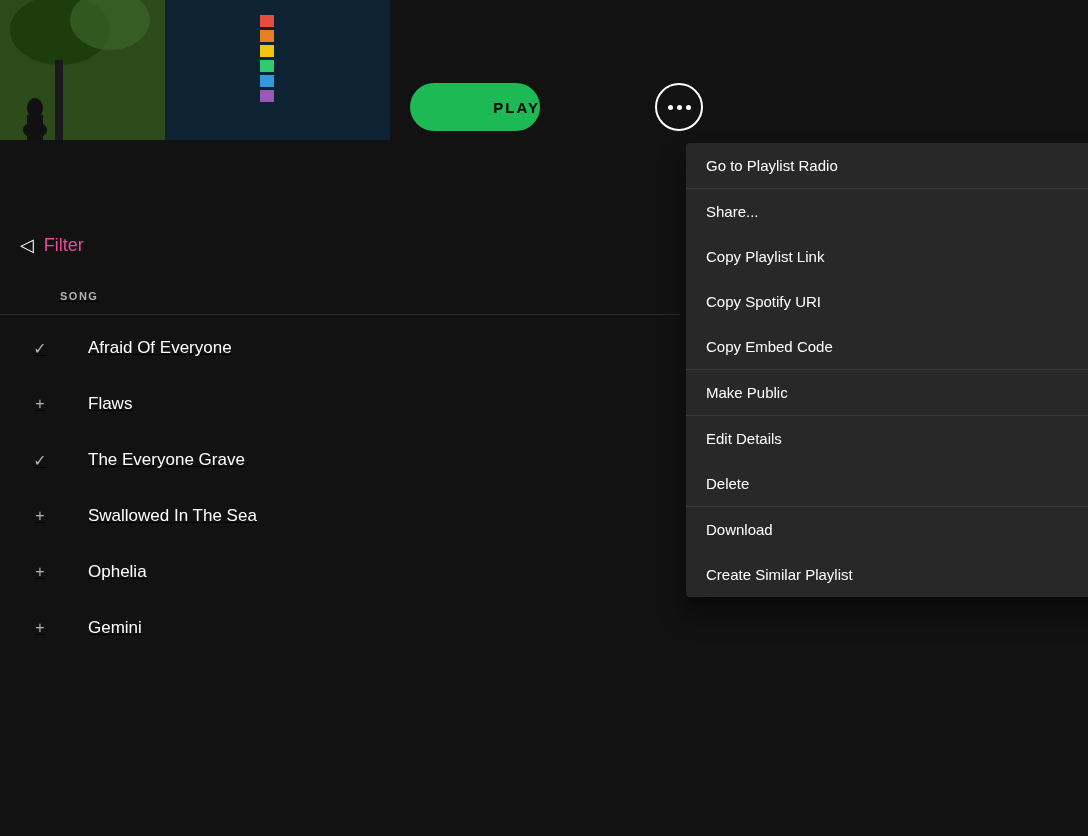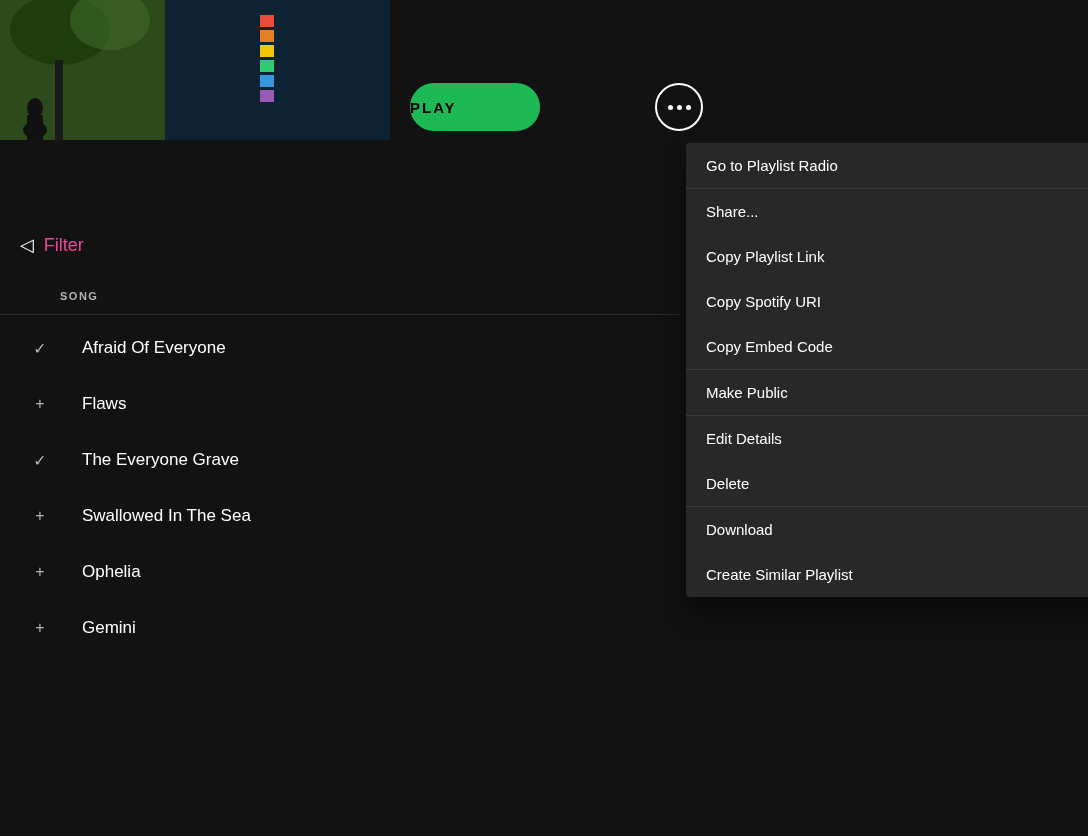--- a/index.html
+++ b/index.html
@@ -48,21 +48,21 @@
       background: #1db954;
       border-radius: 24px;
       border: none;
       color: #000;
       font-size: 15px;
       font-weight: 700;
       letter-spacing: 2px;
       cursor: pointer;
       display: flex;
       align-items: center;
-      justify-content: flex-start;
+      justify-content: flex-end;
     }
 
     
     .more-button {
       position: absolute;
       top: 83px;
       left: 655px;
       width: 48px;
       height: 48px;
       border-radius: 50%;
@@ -101,20 +101,21 @@
       color: #ec4899;
       font-size: 18px;
     }
 
     
     .song-list {
       position: absolute;
       top: 290px;
       left: 0;
       width: 680px;
+      text-decoration: underline;
     }
 
     .song-header {
       padding: 0 20px 12px 60px;
       color: #b3b3b3;
       font-size: 11px;
       letter-spacing: 1.5px;
       font-weight: 700;
       text-transform: uppercase;
       border-bottom: 1px solid #2a2a2a;
@@ -135,21 +136,21 @@
       justify-content: center;
       color: #b3b3b3;
       font-size: 16px;
       flex-shrink: 0;
     }
 
     .song-name {
       color: #fff;
       font-size: 17px;
       font-weight: 500;
-      margin-left: 22px;
+      margin-left: 28px;
     }
 
     
     .context-menu {
       position: absolute;
       top: 143px;
       left: 686px;
       width: 436px;
       background: #282828;
       border-radius: 4px;

